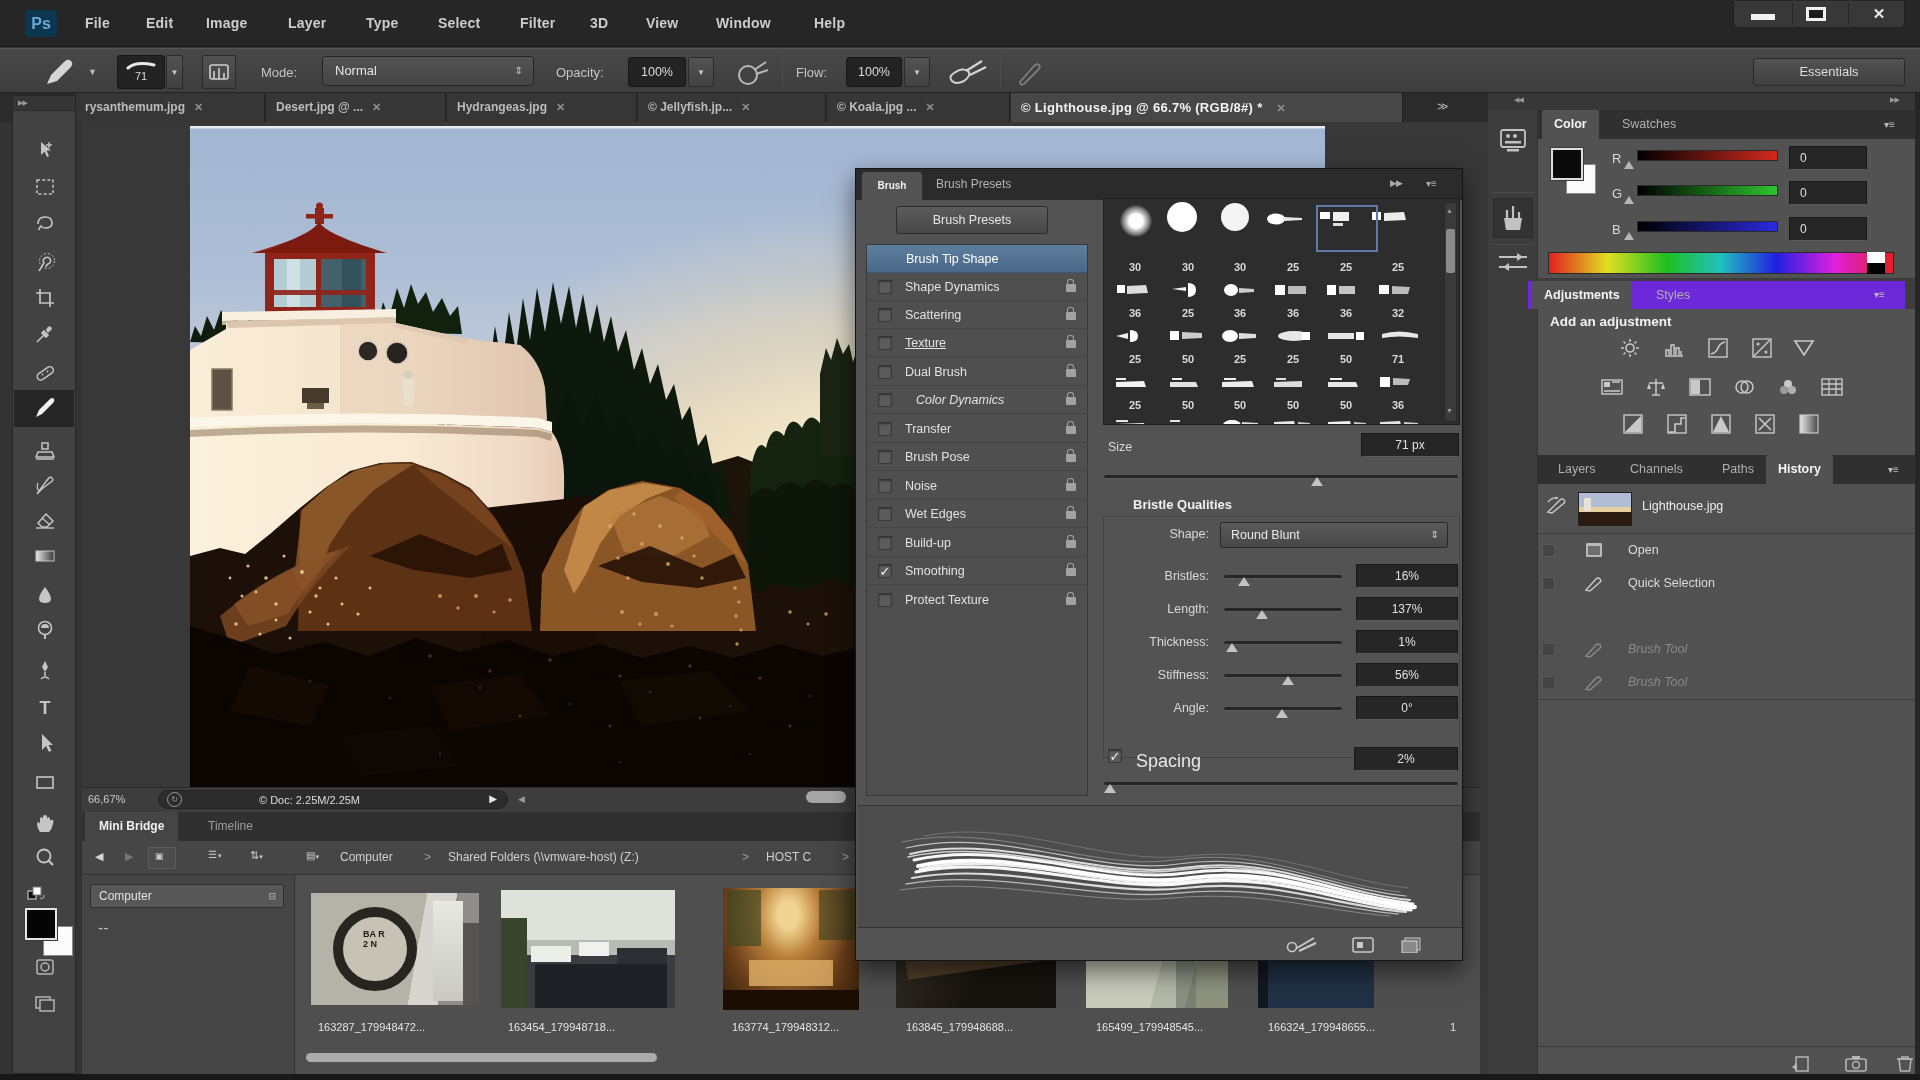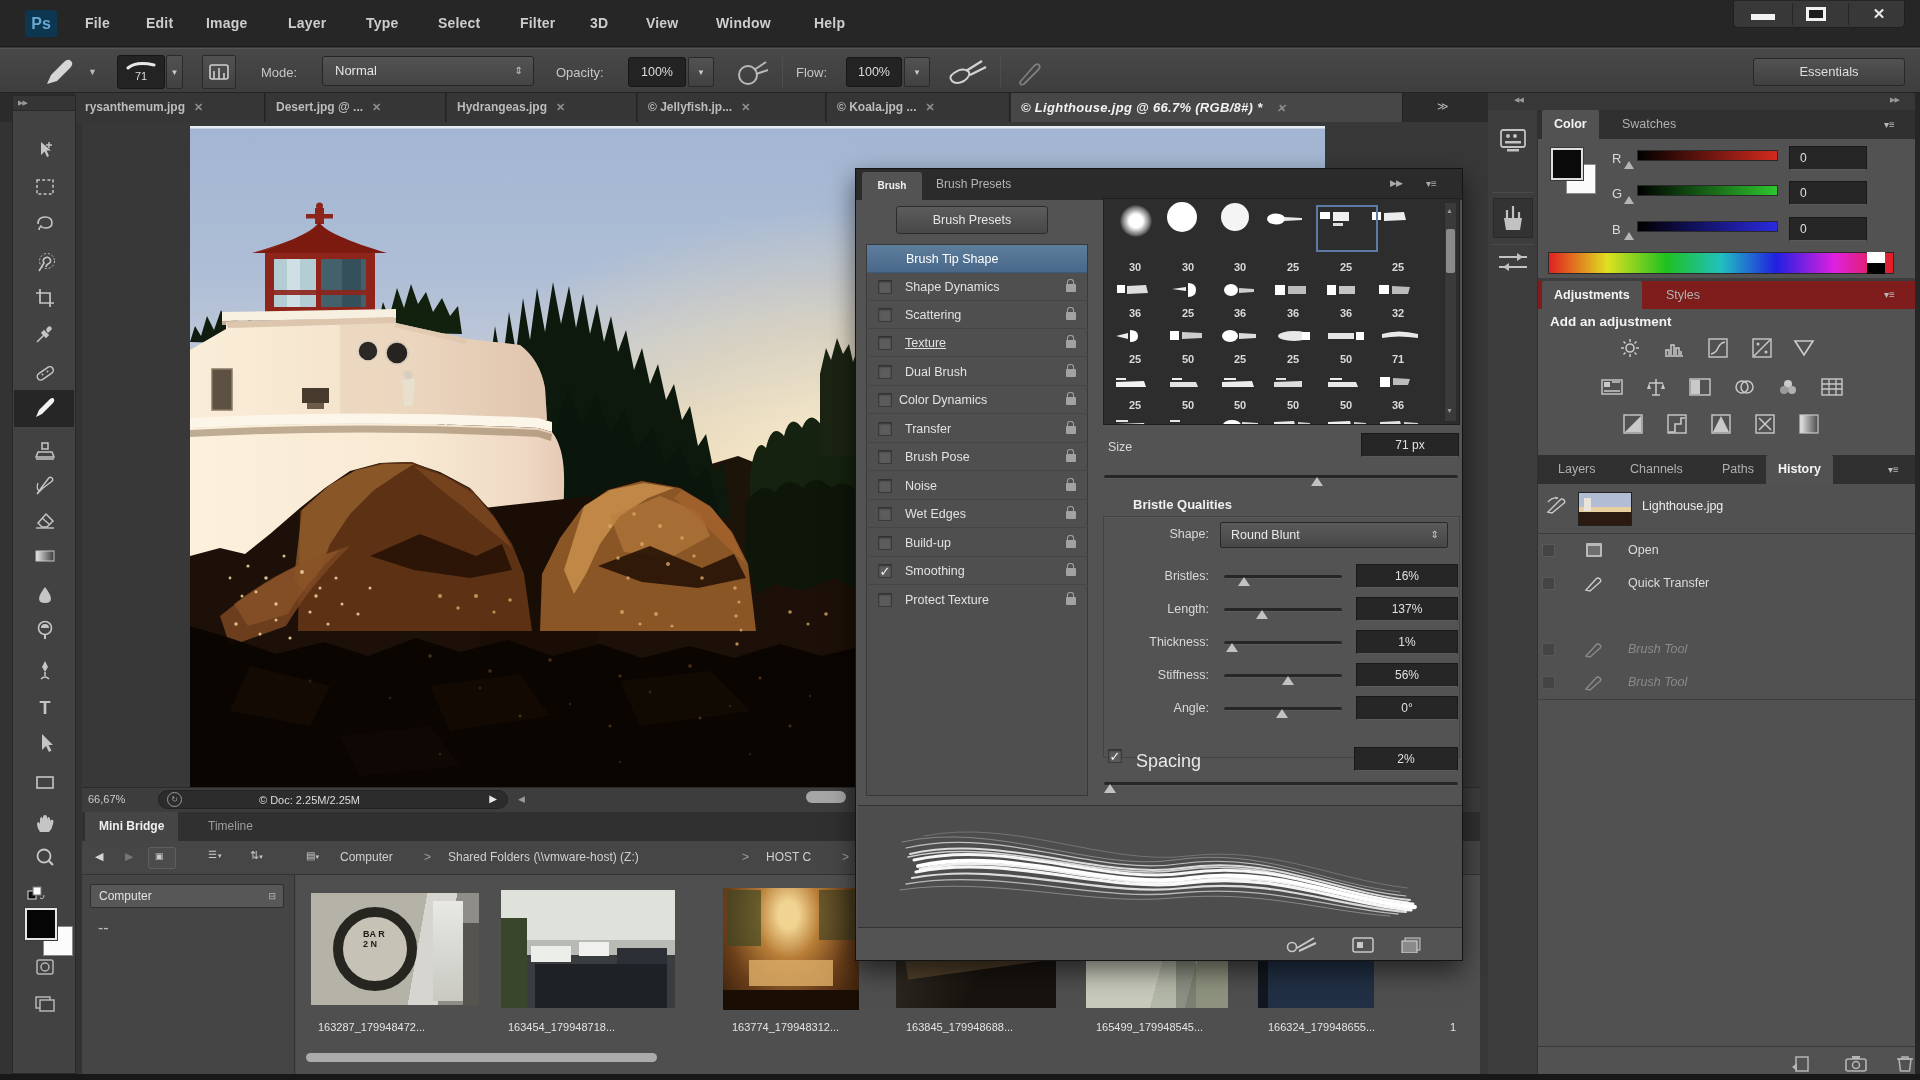--- a/index.html
+++ b/index.html
@@ -18,21 +18,21 @@
 .olabel{position:absolute;font-size:13px;color:#c6c6c6;}
 .darkbox{position:absolute;background:#232323;border:1px solid #171717;border-radius:3px;color:#dcdcdc;font-size:12.5px;text-align:center;}
 .ddbtn{position:absolute;background:linear-gradient(#525252,#414141);border:1px solid #2a2a2a;border-radius:2px;color:#c9c9c9;text-align:center;}
 .osep{position:absolute;top:6px;width:1px;height:32px;background:#2e2e2e;border-right:1px solid #4e4e4e;}
 #modesel{left:322px;top:7px;width:212px;height:30px;background:linear-gradient(#535353,#444444);border:1px solid #262626;border-radius:3px;color:#e4e4e4;font-size:13px;line-height:28px;padding-left:12px;}
 #essbtn{left:1753px;top:9px;width:152px;height:28px;background:linear-gradient(#525252,#404040);border:1px solid #282828;border-radius:3px;color:#dedede;font-size:13px;text-align:center;line-height:26px;}
 
 #tabbar{left:0;top:93px;width:1920px;height:29px;background:#2b2b2b;}
 .dtab{position:absolute;top:0;height:29px;background:#363636;border-right:1px solid #222;color:#bcbcbc;font-size:12px;font-weight:600;line-height:29px;padding-left:10px;white-space:nowrap;overflow:hidden;}
 .dtab .x{color:#8f8f8f;font-size:11px;margin-left:9px;}
-.dtab.act{background:#474747;color:#f2f2f2;font-style:italic;}
+.dtab.act{background:#474747;color:#f2f2f2;}
 
 #tooldock{left:0;top:122px;width:82px;height:952px;background:#333333;}
 #toolpanel{left:12px;top:-27px;width:64px;height:979px;background:#424242;border:1px solid #282828;}
 .tico{position:absolute;left:21px;width:22px;height:22px;}
 .tsel{left:1px;width:60px;height:37px;background:#262626;}
 
 #canvas{left:82px;top:122px;width:1398px;height:665px;background:#383838;overflow:hidden;}
 #photo{left:108px;top:4px;width:1135px;height:661px;}
 #statusbar{left:82px;top:787px;width:1398px;height:25px;background:#3d3d3d;border-top:1px solid #2a2a2a;color:#c9c9c9;font-size:11px;}
 
@@ -514,21 +514,21 @@
   <span style="position:absolute;left:570px;top:9px;color:#aaa;font-size:10px;">▾≡</span>
  </div>
  <div class="abs" style="left:40px;top:37px;width:152px;height:28px;background:linear-gradient(#5c5c5c,#484848);border:1px solid #2c2c2c;border-radius:3px;color:#e6e6e6;font-size:12.5px;text-align:center;line-height:26px;">Brush Presets</div>
  <div class="abs" style="left:10px;top:75px;width:222px;height:552px;background:#4f4f4f;border:1px solid #393939;">
   <div style="position:absolute;left:0;top:0;width:220px;height:28px;background:linear-gradient(#5e7e9c,#49688a);border-bottom:1px solid #3c5a7a;color:#fff;font-size:12.5px;line-height:28px;padding-left:39px;">Brush Tip Shape</div>
  </div>
  <div class="bprow" style="top:104px;"><span class="cbx"></span><span style="margin-left:39px;">Shape Dynamics</span><span class="lk"></span></div>
  <div class="bprow" style="top:132px;"><span class="cbx"></span><span style="margin-left:39px;">Scattering</span><span class="lk"></span></div>
  <div class="bprow" style="top:160px;text-decoration:underline;"><span class="cbx"></span><span style="margin-left:39px;">Texture</span><span class="lk"></span></div>
  <div class="bprow" style="top:189px;"><span class="cbx"></span><span style="margin-left:39px;">Dual Brush</span><span class="lk"></span></div>
- <div class="bprow" style="top:217px;"><span class="cbx"></span><span style="margin-left:33px;">Color Dynamics</span><span class="lk"></span></div>
+ <div class="bprow" style="top:217px;"><span class="cbx"></span><span style="margin-left:50px;font-style:italic;">Color Dynamics</span><span class="lk"></span></div>
  <div class="bprow" style="top:246px;"><span class="cbx"></span><span style="margin-left:39px;">Transfer</span><span class="lk"></span></div>
  <div class="bprow" style="top:274px;"><span class="cbx"></span><span style="margin-left:39px;">Brush Pose</span><span class="lk"></span></div>
  <div class="bprow" style="top:303px;"><span class="cbx"></span><span style="margin-left:39px;">Noise</span><span class="lk"></span></div>
  <div class="bprow" style="top:331px;"><span class="cbx"></span><span style="margin-left:39px;">Wet Edges</span><span class="lk"></span></div>
  <div class="bprow" style="top:360px;"><span class="cbx"></span><span style="margin-left:39px;">Build-up</span><span class="lk"></span></div>
  <div class="bprow" style="top:388px;"><span class="cbx" style="color:#f2f2f2;font-size:13px;line-height:13px;text-align:center;">✓</span><span style="margin-left:39px;">Smoothing</span><span class="lk"></span></div>
  <div class="bprow" style="top:417px;border-bottom:none;"><span class="cbx"></span><span style="margin-left:39px;">Protect Texture</span><span class="lk"></span></div>
 
  <div class="abs" style="left:247px;top:29px;width:357px;height:227px;background:#2d2d2d;border:1px solid #1f1f1f;overflow:hidden;">
   <div class="abs" style="left:16px;top:6px;width:32px;height:32px;background:radial-gradient(circle,#ffffff 0 30%,rgba(255,255,255,.35) 60%,rgba(255,255,255,0) 72%);"></div>
@@ -789,21 +789,21 @@
   <div class="vbox" style="left:251px;top:42px;width:78px;height:24px;line-height:22px;text-align:left;padding-left:10px;">0</div>
   <span style="position:absolute;left:74px;top:83px;color:#dadada;font-size:13px;">B</span>
   <span style="position:absolute;left:86px;top:93px;width:0;height:0;border-left:5px solid transparent;border-right:5px solid transparent;border-bottom:8px solid #b5b5b5;"></span>
   <div class="abs" style="left:99px;top:82px;width:141px;height:11px;background:linear-gradient(90deg,#000,#2a2ae0);border:1px solid #2a2a2a;"></div>
   <div class="vbox" style="left:251px;top:78px;width:78px;height:24px;line-height:22px;text-align:left;padding-left:10px;">0</div>
   <div class="abs" style="left:10px;top:113px;width:346px;height:22px;background:linear-gradient(90deg,#e02020,#e0e020 17%,#20c020 34%,#20c0c0 50%,#2020e0 66%,#e020e0 83%,#e02020);border:1px solid #2a2a2a;"></div>
   <div class="abs" style="left:329px;top:113px;width:18px;height:11px;background:#fff;"></div>
   <div class="abs" style="left:329px;top:124px;width:18px;height:11px;background:#000;"></div>
  </div>
 
- <div class="abs" style="left:50px;top:188px;width:377px;height:28px;background:#7f1d1d;">
+ <div class="abs" style="left:40px;top:188px;width:377px;height:28px;background:#6d28d9;">
   <div class="ptab act" style="left:4px;height:28px;line-height:28px;">Adjustments</div>
   <span class="ptab" style="left:116px;height:28px;line-height:28px;">Styles</span>
   <span class="pmenu" style="left:346px;top:8px;">▾≡</span>
  </div>
  <div class="abs" style="left:50px;top:216px;width:377px;height:146px;background:#525252;color:#c9c9c9;">
   <span style="position:absolute;left:12px;top:5px;color:#f2f2f2;font-size:13.5px;font-weight:bold;">Add an adjustment</span>
   <svg class="abs" style="left:82px;top:29px;" width="20" height="20" viewBox="0 0 20 20">
           <circle cx="10" cy="10" r="4" fill="none" stroke="#c9c9c9" stroke-width="1.6"></circle>
           <g stroke="#c9c9c9" stroke-width="1.5">
             <path d="M10 1 v3 M10 16 v3 M1 10 h3 M16 10 h3 M3.5 3.5 l2 2 M14.5 14.5 l2 2 M16.5 3.5 l-2 2 M5.5 14.5 l-2 2"></path>
@@ -900,21 +900,21 @@
   <div class="hrow" style="top:50px;"><span style="position:absolute;left:4px;top:10px;width:13px;height:13px;background:#444;border:1px solid #5a5a5a;"></span>
    <svg style="position:absolute;left:46px;top:7px;" width="20" height="18" viewBox="0 0 20 18">
             <rect x="2" y="2" width="16" height="14" rx="1" fill="#b9b9b9"></rect>
             <rect x="4" y="5" width="12" height="9" fill="#6e6e6e"></rect>
           </svg>
    <span style="margin-left:90px;">Open</span></div>
   <div class="hrow" style="top:83px;"><span style="position:absolute;left:4px;top:10px;width:13px;height:13px;background:#444;border:1px solid #5a5a5a;"></span>
    <svg style="position:absolute;left:46px;top:7px;" width="20" height="18" viewBox="0 0 20 18">
             <path d="M2 16 L12 5 Q14 3 16 5 Q18 7 15 9 L6 17 Z" fill="none" stroke="#c9c9c9" stroke-width="1.4"></path>
           </svg>
-   <span style="margin-left:90px;">Quick Transfer</span></div>
+   <span style="margin-left:90px;">Quick Selection</span></div>
   <div class="hrow" style="top:149px;color:#8a8a8a;"><span style="position:absolute;left:4px;top:10px;width:13px;height:13px;background:#444;border:1px solid #565656;"></span>
    <svg style="position:absolute;left:46px;top:7px;" width="20" height="18" viewBox="0 0 20 18">
             <path d="M2 16 L12 5 Q14 3 16 5 Q18 7 15 9 L6 17 Z" fill="none" stroke="#8a8a8a" stroke-width="1.4"></path>
           </svg>
    <span style="margin-left:90px;font-style:italic;">Brush Tool</span></div>
   <div class="hrow" style="top:182px;color:#8a8a8a;"><span style="position:absolute;left:4px;top:10px;width:13px;height:13px;background:#444;border:1px solid #565656;"></span>
    <svg style="position:absolute;left:46px;top:7px;" width="20" height="18" viewBox="0 0 20 18">
             <path d="M2 16 L12 5 Q14 3 16 5 Q18 7 15 9 L6 17 Z" fill="none" stroke="#8a8a8a" stroke-width="1.4"></path>
           </svg>
    <span style="margin-left:90px;font-style:italic;">Brush Tool</span></div>

